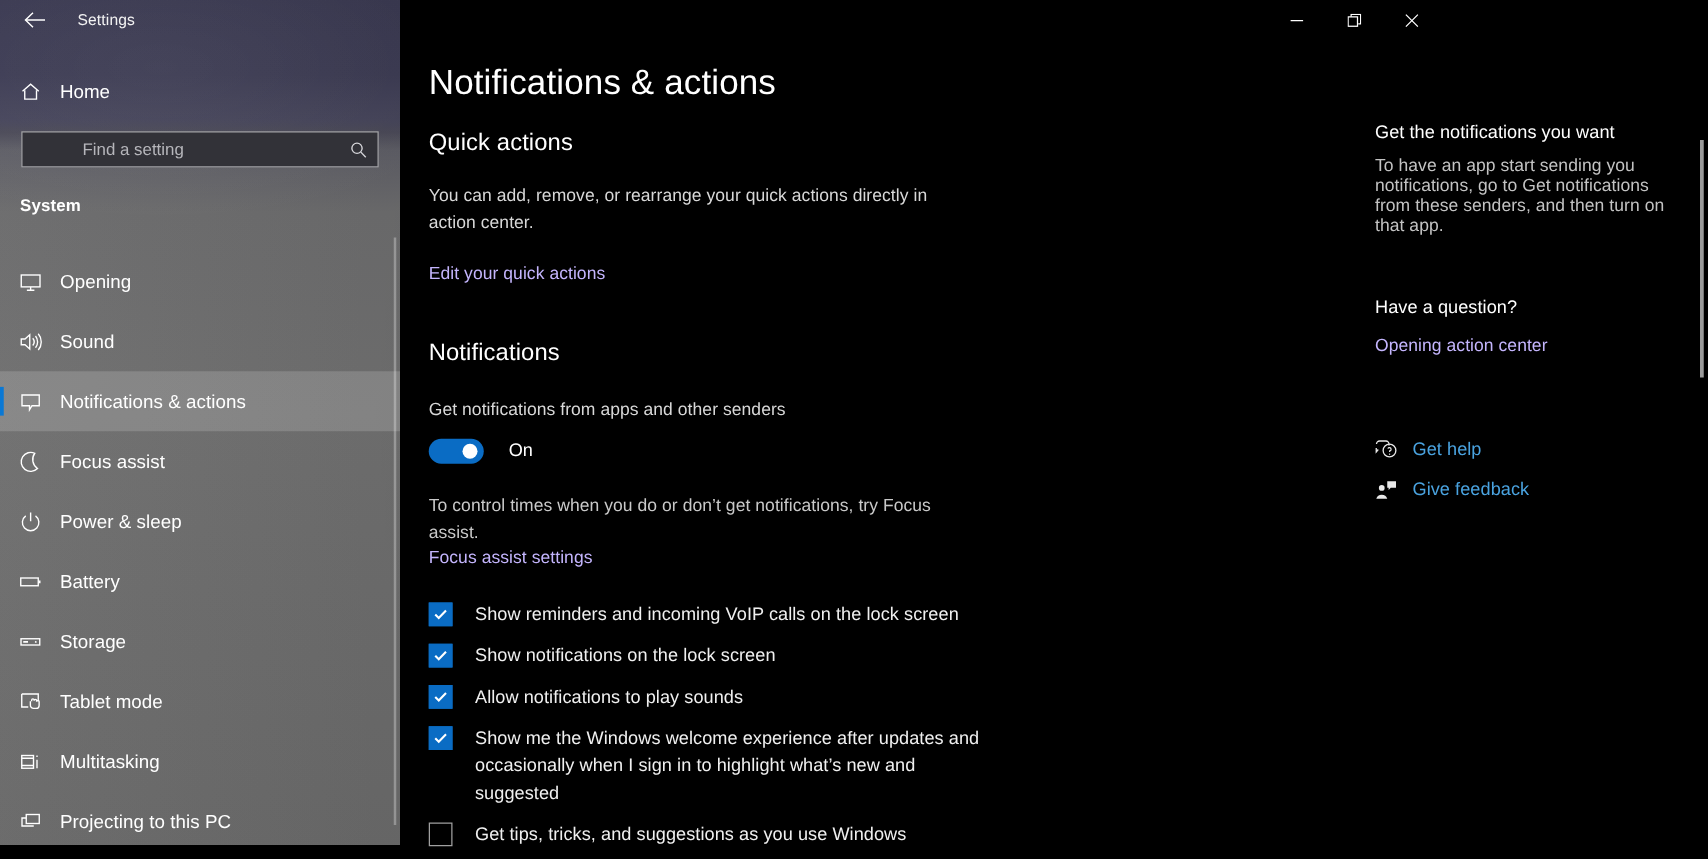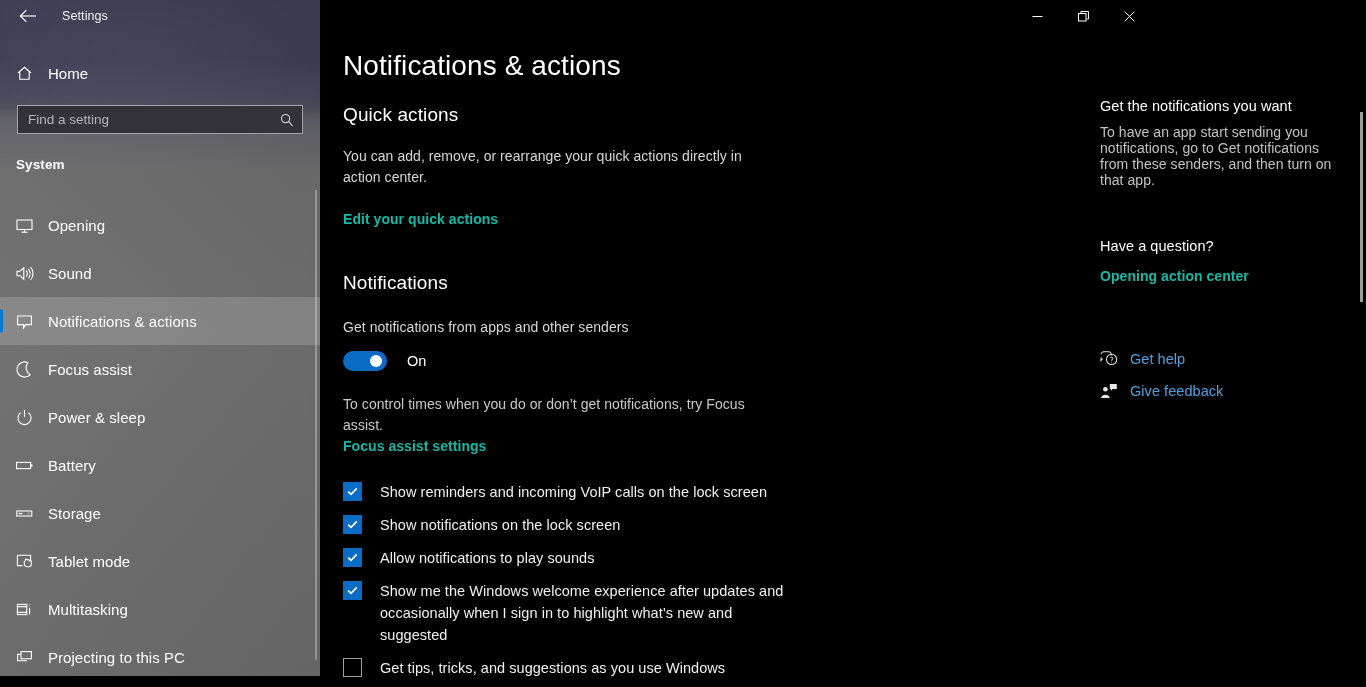--- a/index.html
+++ b/index.html
@@ -101,20 +101,21 @@
     position: absolute; top: 105px; left: 17px;
     width: 286px; height: 29px;
     z-index: 4;
   }
   .search-box {
     width: 286px; height: 29px;
     background: #323238;
     border: 1px solid #a4a4a8;
     display: flex; align-items: flex-end;
     position: relative;
+    padding-left: 38px;
   }
   .search-input {
     flex: 1;
     background: transparent;
     border: none; outline: none;
     font-family: "Liberation Sans", sans-serif;
     font-size: 13.5px;
     color: #e8e8e8;
     padding: 0 28px 0 10px;
     height: 27px;
@@ -206,25 +207,24 @@
   }
   .body-text {
     font-size: 14px;
     color: #d8d8d8;
     line-height: 21px;
     letter-spacing: .05px;
   }
   .body-text.dim { color: #c9c9c9; }
   .link {
     font-size: 14px;
-    color: #14b8a6;
+    color: #c4b5fd;
     text-decoration: none;
     cursor: default;
     letter-spacing: .05px;
-    font-weight: bold;
   }
 
   .blk-qa-desc { margin-top: 20px; width: 430px; }
   .blk-qa-link { margin-top: 22px; }
   .blk-notif-head { margin-top: 44px; }
   .blk-notif-label { margin-top: 23px; }
 
   
   .toggle-row {
     margin-top: 12px;

